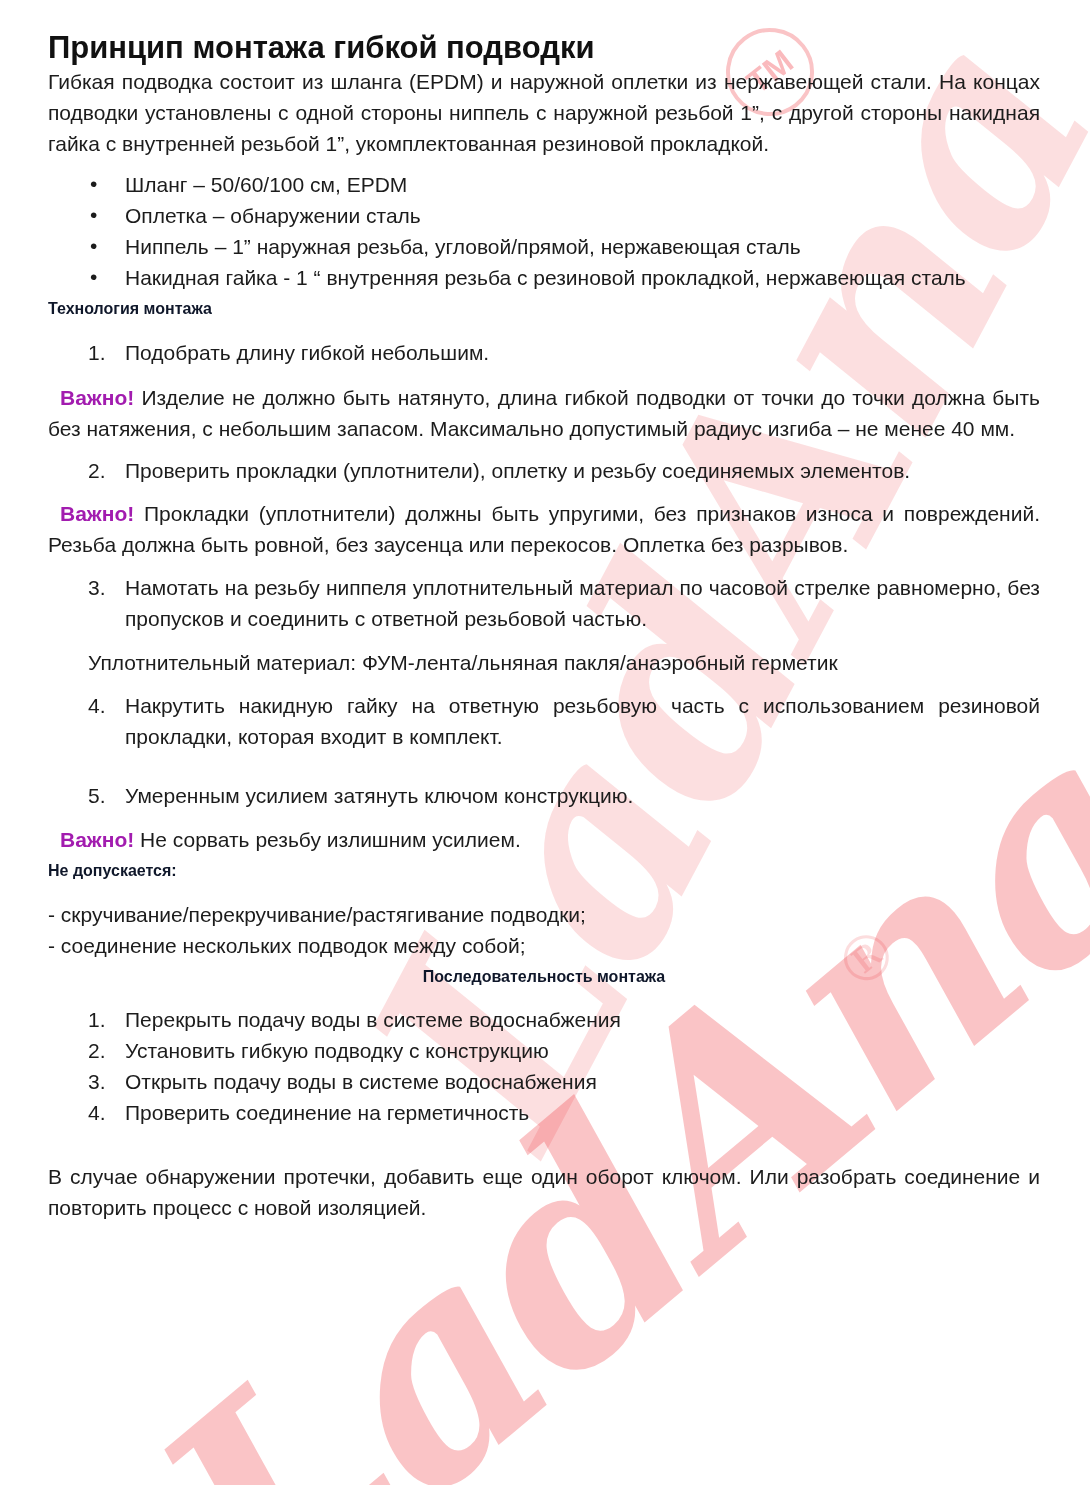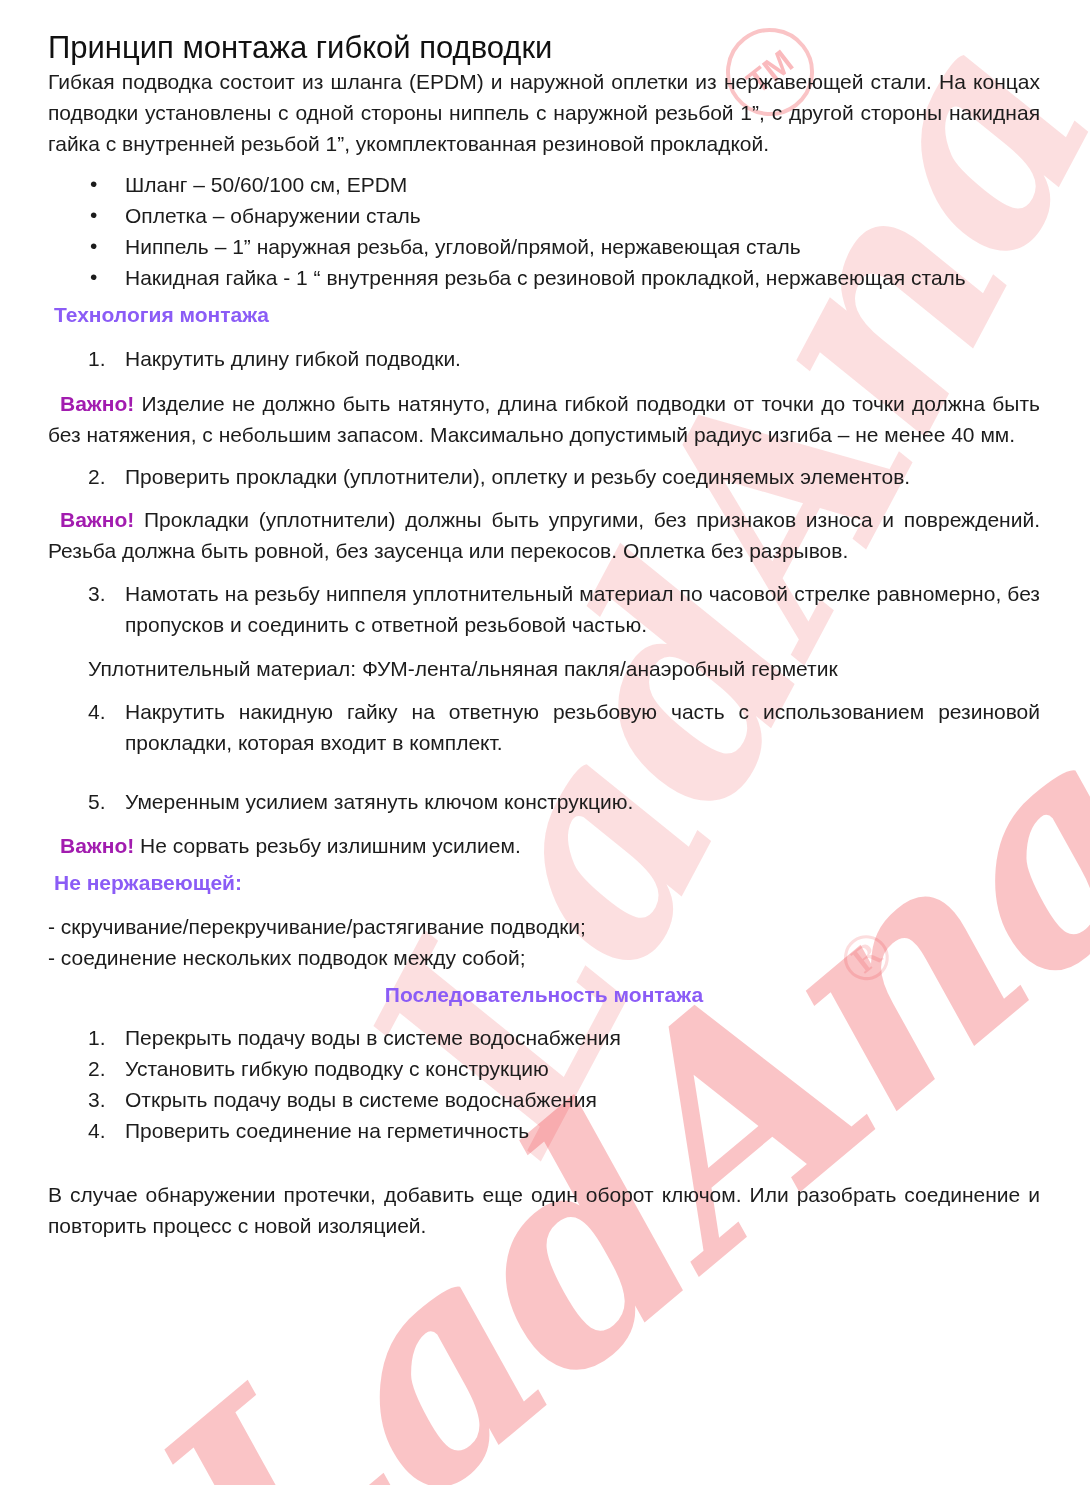--- a/index.html
+++ b/index.html
@@ -81,21 +81,21 @@
     position: relative;
     z-index: 1;
     padding: 30px 50px 0 48px;
     font-size: 21px;
     line-height: 31px;
   }
   h1 {
     margin: 0;
     font-size: 31px;
     line-height: 36px;
-    font-weight: 400;
+    font-weight: 700;
     color: #111111;
   }
   p { margin: 0; }
   .just {
     text-align: justify;
     text-align-last: left;
   }
   .intro { }
 
   ul.components {
@@ -112,25 +112,25 @@
     left: 42px;
     top: -1px;
   }
   .li-text {
     display: block;
     text-align: justify;
     text-align-last: left;
   }
 
   h2.sec {
-    margin: 6px;
-    font-size: 21px;
+    margin: 0;
+    font-size: 16px;
     line-height: 31px;
     font-weight: 700;
-    color: #8b5cf6;
+    color: #0f172a;
   }
   .sec-install { margin-top: 38px; }
   .sec-restrict { margin-top: 12px; }
   .sec-sequence { margin-top: 41px; text-align: center; }
 
   .step {
     position: relative;
     padding-left: 77px;
   }
   .step-num {
@@ -206,21 +206,21 @@
       <li>
         <span class="bullet">•</span>
         <span class="li-text">Накидная гайка - 1 “ внутренняя резьба с резиновой прокладкой, нержавеющая сталь</span>
       </li>
     </ul>
 
     <h2 class="sec sec-install">Технология монтажа</h2>
 
     <div class="step m13">
       <span class="step-num">1.</span>
-      <span class="step-text">Накрутить длину гибкой подводки.</span>
+      <span class="step-text">Подобрать длину гибкой небольшим.</span>
     </div>
 
     <p class="just m14">
       <span class="imp-label">Важно!</span><span> Изделие не должно быть натянуто, длина гибкой подводки от точки до точки должна быть без натяжения, с небольшим запасом. Максимально допустимый радиус изгиба – не менее 40 мм.</span>
     </p>
 
     <div class="step m11">
       <span class="step-num">2.</span>
       <span class="step-text">Проверить прокладки (уплотнители), оплетку и резьбу соединяемых элементов.</span>
     </div>
@@ -243,21 +243,21 @@
 
     <div class="step m28">
       <span class="step-num">5.</span>
       <span class="step-text">Умеренным усилием затянуть ключом конструкцию.</span>
     </div>
 
     <p class="m13">
       <span class="imp-label">Важно!</span><span> Не сорвать резьбу излишним усилием.</span>
     </p>
 
-    <h2 class="sec sec-restrict">Не нержавеющей:</h2>
+    <h2 class="sec sec-restrict">Не допускается:</h2>
 
     <p class="restrict-item restrict-first">- скручивание/перекручивание/растягивание подводки;</p>
     <p class="restrict-item">- соединение нескольких подводок между собой;</p>
 
     <h2 class="sec sec-sequence">Последовательность монтажа</h2>
 
     <div class="seq-list">
       <div class="seq-item">
         <span class="seq-num">1.</span>
         <span>Перекрыть подачу воды в системе водоснабжения</span>

